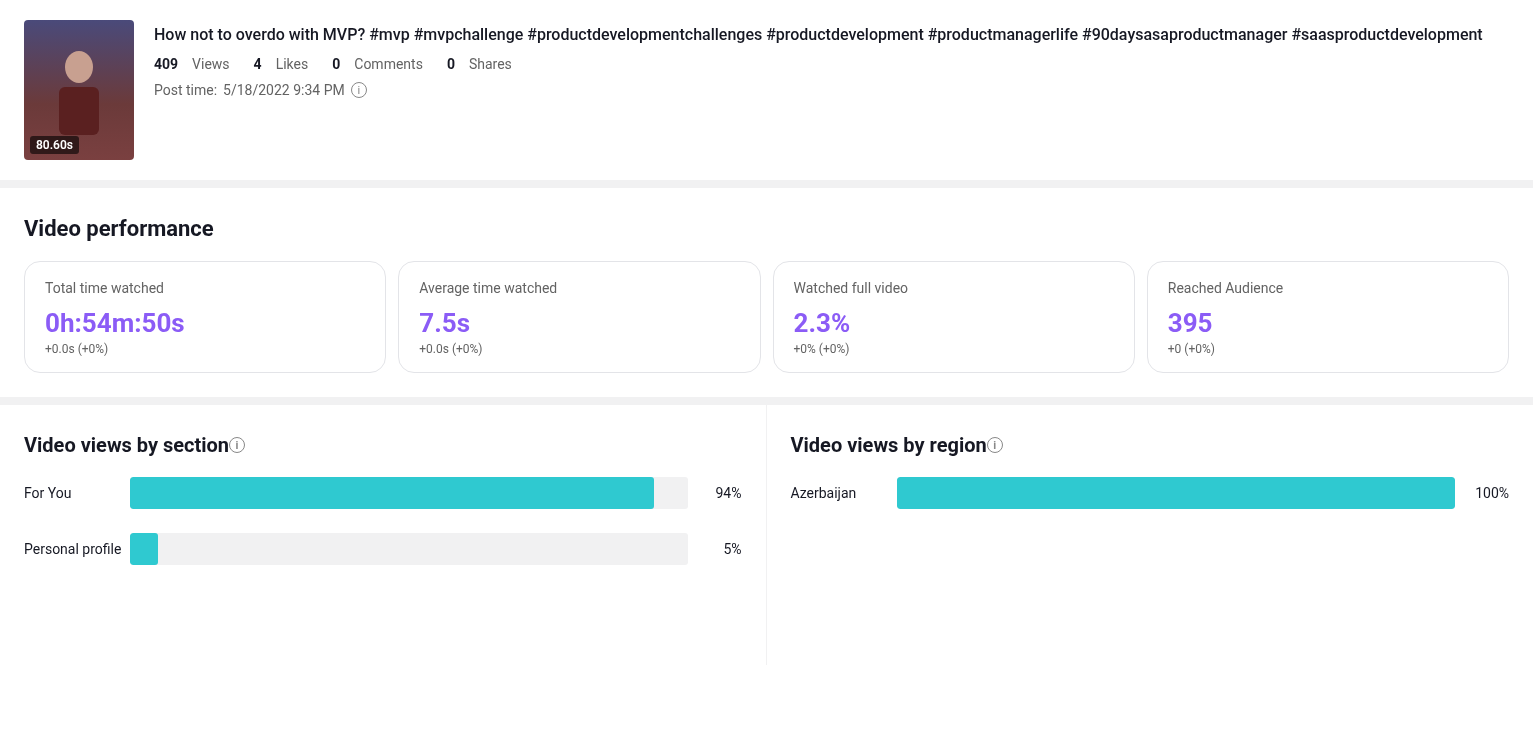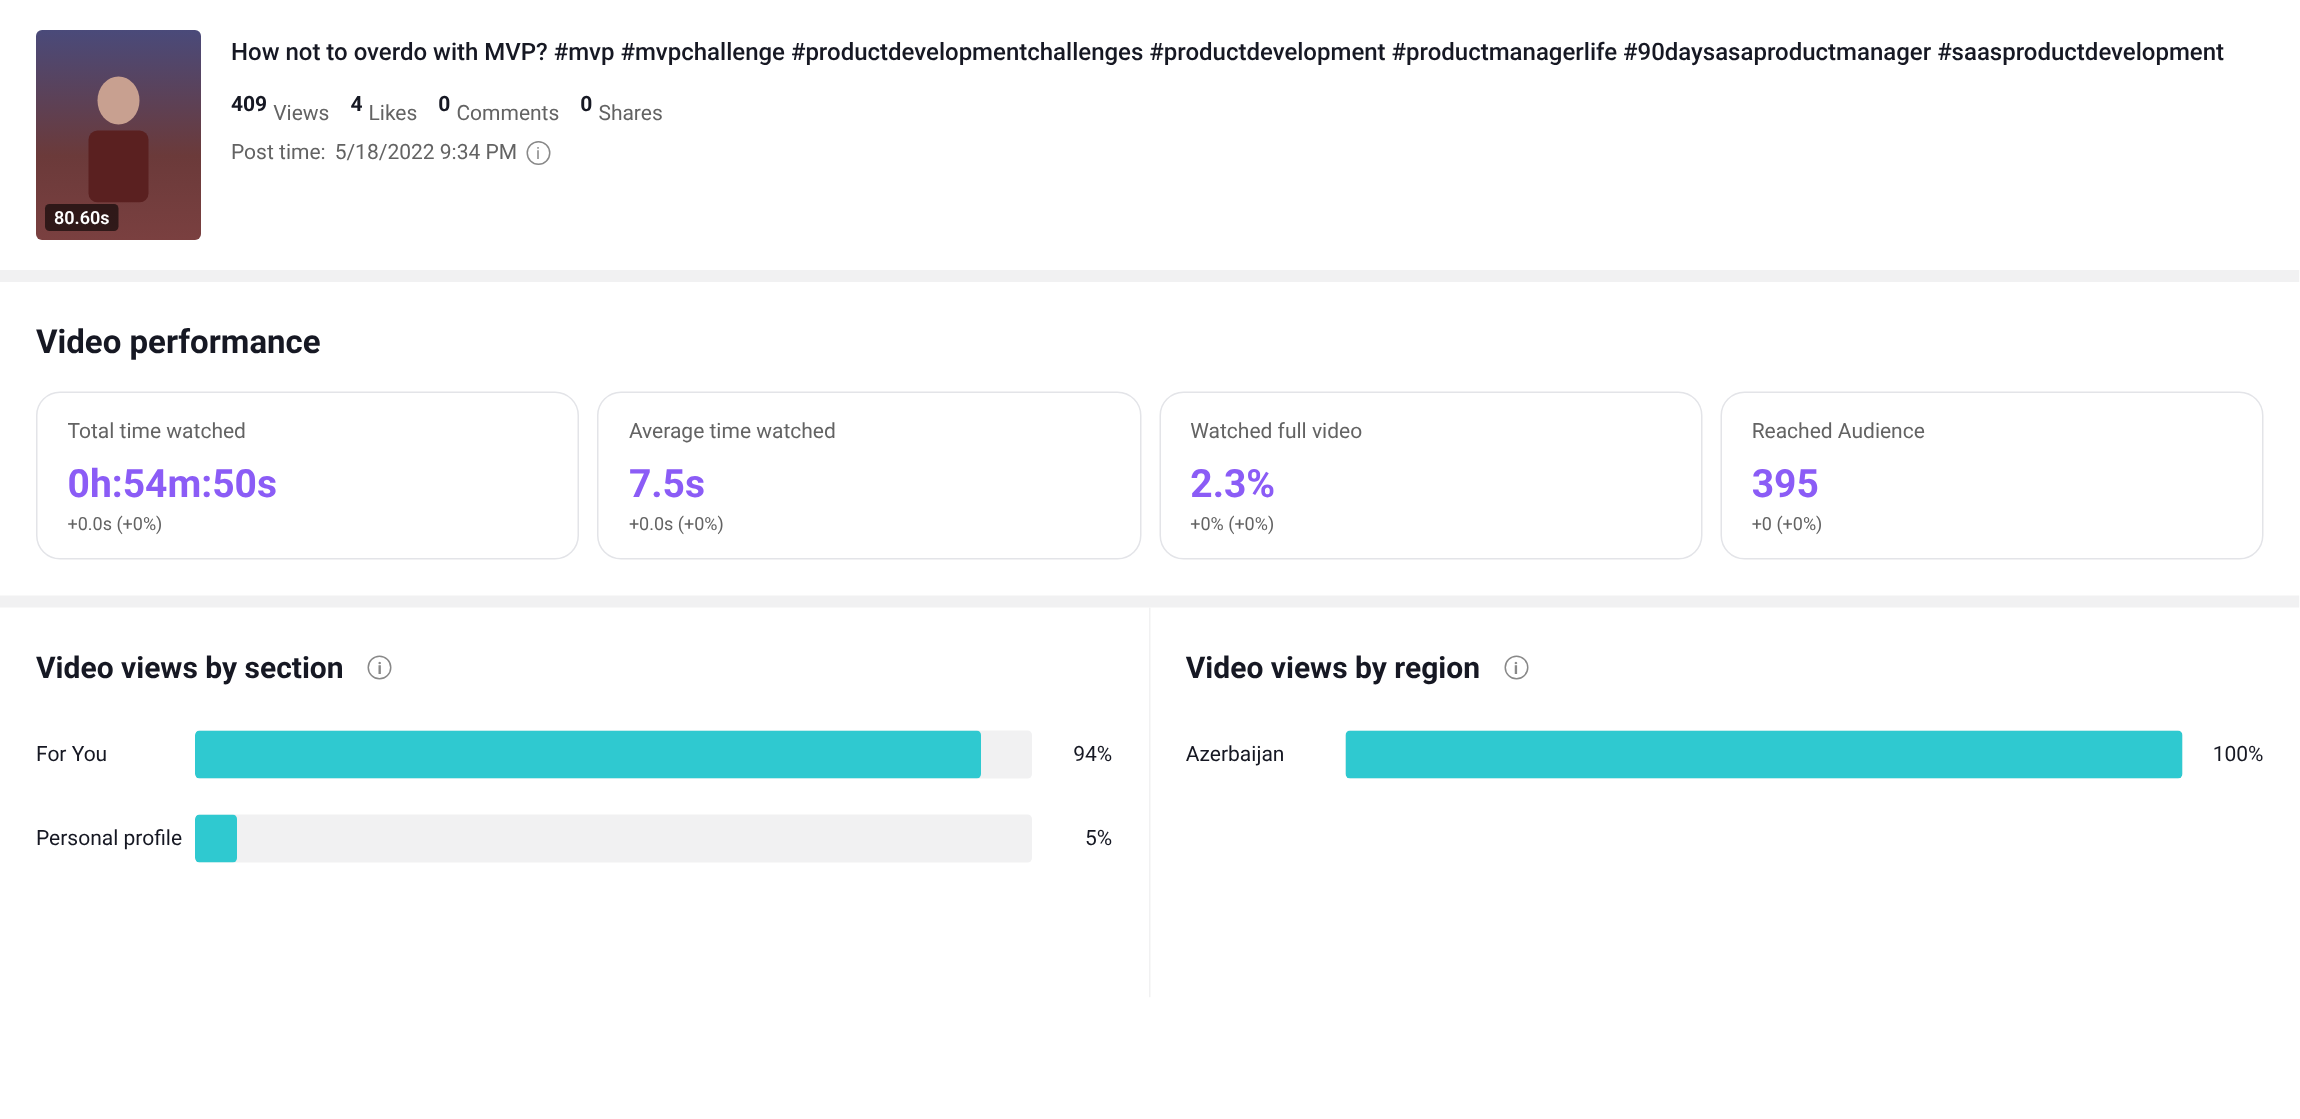--- a/index.html
+++ b/index.html
@@ -61,36 +61,35 @@
     .post-title {
       font-size: 16px;
       font-weight: 500;
       line-height: 1.4;
       color: #161823;
       margin-bottom: 10px;
     }
 
     .post-stats {
       display: flex;
-      gap: 2px;
+      gap: 12px;
       align-items: center;
       margin-bottom: 10px;
       font-size: 14px;
       color: #161823;
     }
 
     .post-stats .count {
       font-weight: 700;
       margin-right: 2px;
     }
 
     .post-stats .label {
       color: #636363;
       margin-right: 12px;
-      margin-top: 12px;
     }
 
     .post-time {
       font-size: 14px;
       color: #636363;
       display: flex;
       align-items: center;
       gap: 6px;
     }
 
@@ -162,24 +161,24 @@
     }
 
     .chart-panel:first-child {
       border-right: 1px solid #f1f1f2;
     }
 
     .chart-title {
       font-size: 20px;
       font-weight: 700;
       color: #161823;
-      margin-bottom: 30px;
-      display: flex;
-      align-items: center;
-      gap: 16px;
+      margin-bottom: 20px;
+      display: flex;
+      align-items: center;
+      gap: 0;
     }
 
     .bar-row {
       display: flex;
       align-items: center;
       margin-bottom: 24px;
       gap: 6px;
     }
 
     .bar-label {

